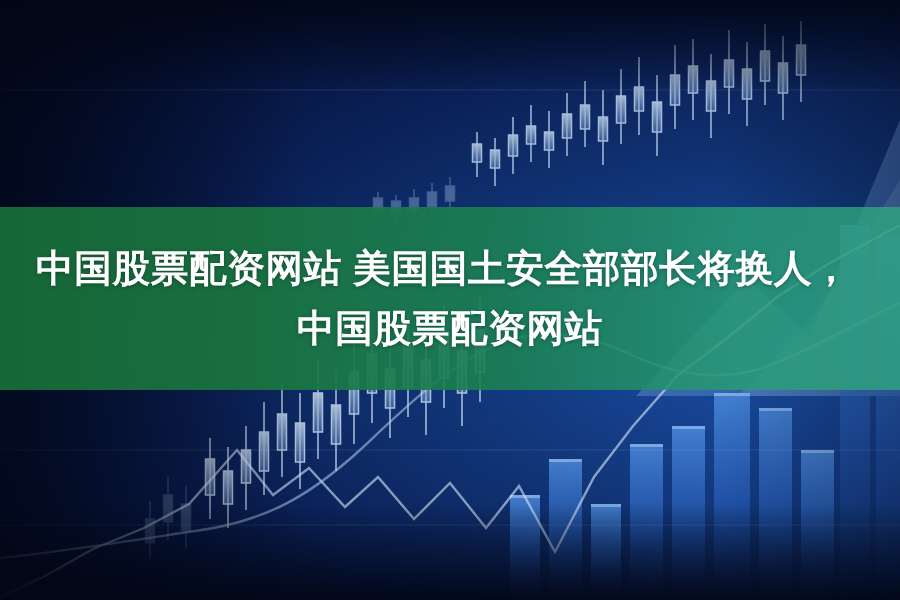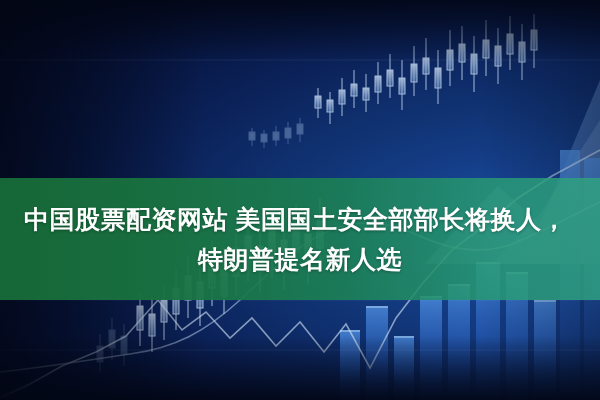--- a/index.html
+++ b/index.html
@@ -35,21 +35,21 @@
   .band{
     position:absolute;left:0;right:0;
     top:138px;height:122px;
     background:linear-gradient(90deg,
         rgba(23,106,56,.97) 0%,
         rgba(25,115,64,.95) 28%,
         rgba(28,129,87,.90) 58%,
         rgba(40,155,116,.84) 82%,
         rgba(48,166,128,.80) 100%);
     display:flex;flex-direction:column;
-    align-items:center;justify-content:center;margin-top:40px;
+    align-items:center;justify-content:center;
   }
   .band-inner{width:100%;padding:0 14px;}
   .headline{
     color:#ffffff;
     font-weight:bold;
     font-size:25px;
     line-height:40px;
     letter-spacing:.5px;
     text-align:center;
     text-shadow:0 1px 3px rgba(0,0,0,.30);
@@ -305,17 +305,17 @@
         <line x1="0" y1="60" x2="600" y2="60"></line>
       </g>
     </svg>
   </div>
 
   <div class="bg-vignette"></div>
 
   <div class="band">
     <div class="band-inner">
       <div class="headline l1">中国股票配资网站 美国国土安全部部长将换人，</div>
-      <div class="headline l2">特朗普提名新人选</div>
+      <div class="headline l2">中国股票配资网站</div>
     </div>
   </div>
 
 </div>
 
 </body></html>

